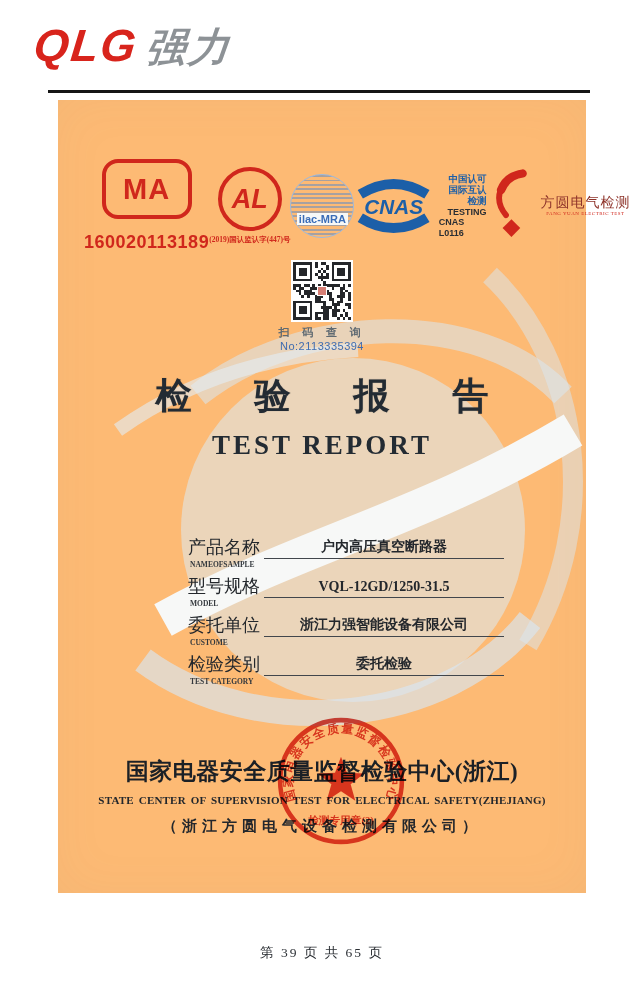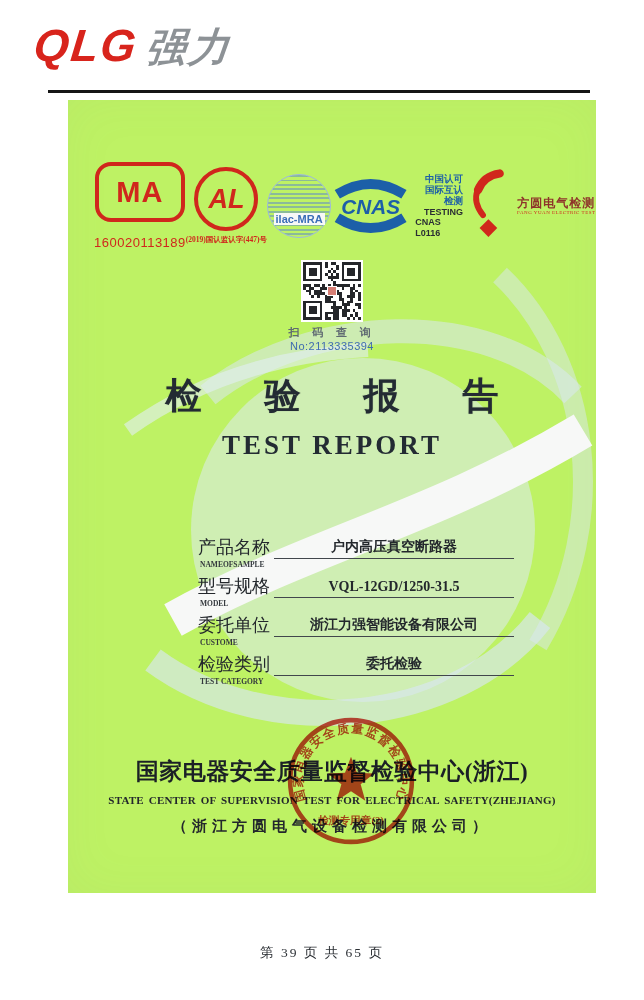--- a/index.html
+++ b/index.html
@@ -7,50 +7,50 @@
         font-family:"Liberation Serif","DejaVu Serif",serif;color:#22262b;}
 
   
   .brand{position:absolute;top:20px;left:34px;display:flex;align-items:baseline;gap:8px;
          font-family:"Liberation Sans","DejaVu Sans",sans-serif;font-style:italic;font-weight:900;}
   .brand-latin{font-size:45px;color:#d8241c;letter-spacing:2px;transform:skewX(-6deg);}
   .brand-cn{font-size:40px;color:#8d9296;letter-spacing:3px;transform:skewX(-6deg);}
   .head-rule{position:absolute;top:90px;left:48px;width:542px;height:3px;background:#161616;}
 
   
-  .scan{position:absolute;top:100px;left:68px;width:528px;height:793px;background:#bef264;
+  .scan{position:absolute;top:100px;left:58px;width:528px;height:793px;background:#fdba74;
         box-shadow:inset 0 0 50px rgba(120,130,140,.06);}
   .wm{position:absolute;inset:0;z-index:0;pointer-events:none;}
   .layer{position:relative;z-index:1;}
 
   
   .certs{position:absolute;top:58px;left:26px;right:20px;height:96px;display:flex;
          align-items:center;justify-content:space-between;z-index:1;}
   .cert{display:flex;flex-direction:column;align-items:center;}
   .cma-box{width:82px;height:52px;border:4px solid #d0271c;border-radius:16px;display:flex;
            align-items:center;justify-content:center;font-family:"Liberation Sans",sans-serif;
            font-weight:900;font-size:29px;color:#d0271c;letter-spacing:1px;}
-  .cma-no{margin-top:13px;font-family:"Liberation Sans",sans-serif;font-weight:normal;
-          font-size:13px;color:#d0271c;letter-spacing:.5px;white-space:nowrap;}
+  .cma-no{margin-top:13px;font-family:"Liberation Sans",sans-serif;font-weight:bold;
+          font-size:18px;color:#d0271c;letter-spacing:.5px;white-space:nowrap;}
   .cal-circle{width:56px;height:56px;border:4px solid #d0271c;border-radius:50%;display:flex;
               align-items:center;justify-content:center;font-family:"Liberation Sans",sans-serif;
               font-style:italic;font-weight:900;font-size:27px;color:#d0271c;}
   .cal-note{margin-top:4px;font-size:7.5px;color:#d0271c;white-space:nowrap;font-weight:bold;}
   .ilac-circle{width:62px;height:62px;border-radius:50%;border:1px solid #9db9dd;
       background:repeating-linear-gradient(180deg,rgba(96,140,198,.55) 0 1.5px,rgba(247,248,247,0) 1.5px 4.5px);
       display:flex;align-items:center;justify-content:center;}
   .ilac-label{background:#f7f8f7;padding:0 2px;font-family:"Liberation Sans",sans-serif;
               font-weight:bold;font-size:11px;color:#3a6db8;white-space:nowrap;margin-top:25px;}
   .cnas{flex-direction:row;gap:5px;align-items:center;}
   .cnas-txt{display:flex;flex-direction:column;line-height:1.15;align-items:flex-end;}
   .cnas-zh{font-size:9.5px;font-weight:bold;color:#1c5fa8;}
   .cnas-en{font-size:9px;font-weight:bold;color:#2a2e33;font-family:"Liberation Sans",sans-serif;}
   .fy{flex-direction:row;gap:4px;align-items:center;}
   .fy-txt{display:flex;flex-direction:column;align-items:center;line-height:1.2;}
-  .fy-name{font-size:12px;font-weight:bold;color:#8e332a;letter-spacing:1px;white-space:nowrap;}
+  .fy-name{font-size:14px;font-weight:normal;color:#8e332a;letter-spacing:1px;white-space:nowrap;}
   .fy-en{font-size:5px;color:#d0271c;letter-spacing:.5px;white-space:nowrap;}
 
   
   .qrwrap{position:absolute;top:160px;left:0;right:0;display:flex;flex-direction:column;
           align-items:center;z-index:1;}
   .qr{width:58px;height:58px;background:#fff;padding:2px;}
   .qr svg{display:block;width:100%;height:100%;shape-rendering:crispEdges;}
   .qr-caption{margin-top:3px;font-size:11px;font-weight:bold;color:#5f6a72;letter-spacing:5px;}
   .qr-serial{font-size:11px;color:#3f6cb0;font-family:"Liberation Sans",sans-serif;letter-spacing:.5px;}
 

